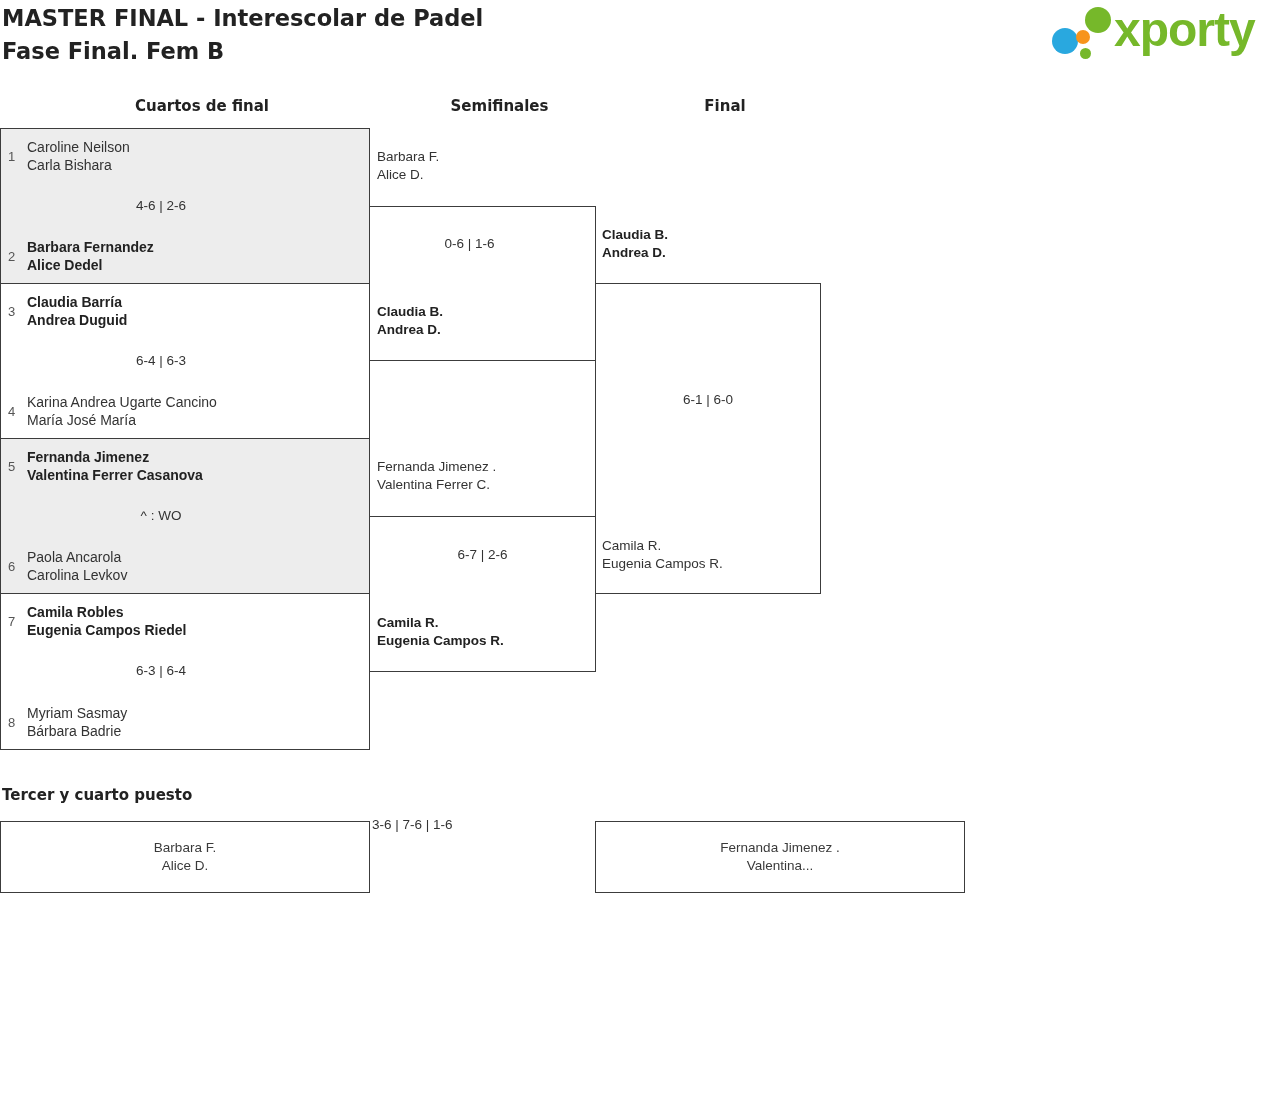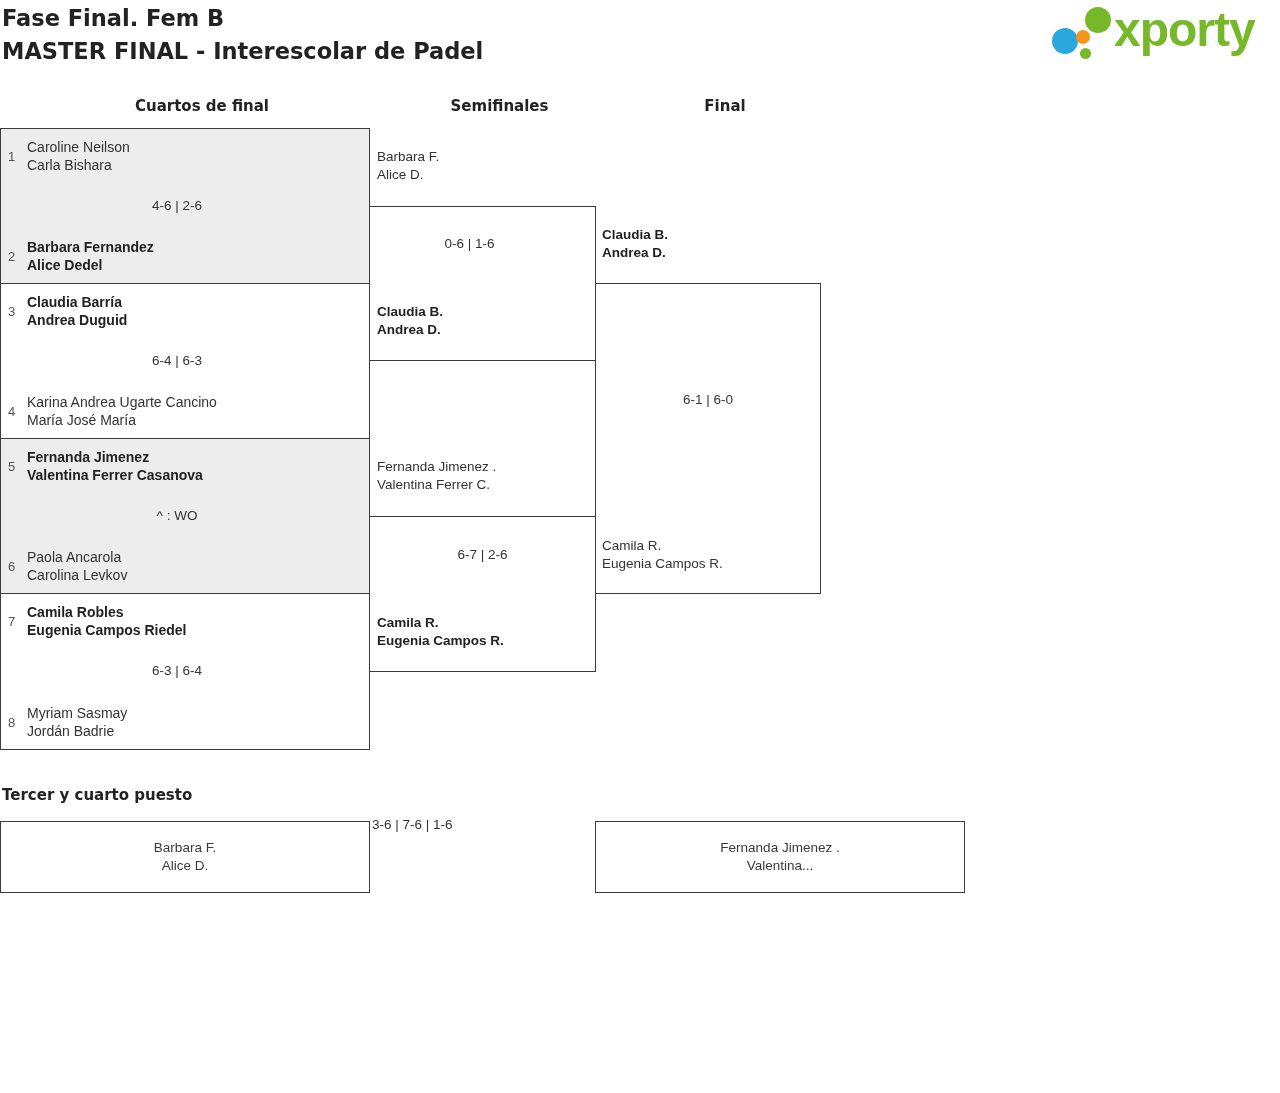--- a/index.html
+++ b/index.html
@@ -18,21 +18,21 @@
 
   .qf { left:0; width:370px; }
   .qf.shaded { background:#ededed; }
   .qf > div { position:absolute; }
   .seed { color:#555; font-size:13px; line-height:18px; }
   .team { font-size:14px; line-height:18px; color:#333; }
   .team.winner { font-weight:bold; color:#222; }
   .score { font-size:13.5px; color:#333; }
   .qf .seed-t { left:7px; top:19px; }
   .qf .team-t { left:26px; top:9px; }
-  .qf .score  { left:16px; width:320px; top:69px; text-align:center; }
+  .qf .score  { left:0; width:320px; top:69px; text-align:center; }
   .qf .team-b { left:26px; bottom:9px; }
   .qf .seed-b { left:7px; bottom:17px; }
 
   .lbl { position:absolute; font-size:13.5px; line-height:18px; color:#333; }
   .lbl.winner { font-weight:bold; color:#222; }
   .score-abs { position:absolute; font-size:13.5px; color:#333; }
   .score-ctr { text-align:center; }
 
   .tp-head { position:absolute; left:2px; top:786px; font-size:15px; }
   .tp-team { position:absolute; left:0; width:100%; top:17px; text-align:center;
@@ -46,22 +46,22 @@
   .dot-green-small { left:32px; top:44px; width:11px; height:11px; }
   .logo-text { position:absolute; left:66px; top:-2px; font-size:48px; font-weight:bold;
                letter-spacing:-1px; font-family:"Liberation Sans",sans-serif; }
 </style>
 </head>
 <body>
 
 <div class="page">
 
   <div class="title hd">
+    <div>MASTER FINAL - Interescolar de Padel</div>
     <div>Fase Final. Fem B</div>
-    <div>MASTER FINAL - Interescolar de Padel</div>
   </div>
 
   <div class="logo">
     <span class="dot dot-green-big" style="background:#76b82a"></span>
     <span class="dot dot-blue" style="background:#29a8df"></span>
     <span class="dot dot-orange" style="background:#f7941d"></span>
     <span class="dot dot-green-small" style="background:#76b82a"></span>
     <span class="logo-text" style="color:#76b82a">xporty</span>
   </div>
 
@@ -113,21 +113,21 @@
 
   <div class="box qf" style="top:593px; height:157px;">
     <div class="seed seed-t">7</div>
     <div class="team team-t winner">
       <div>Camila Robles</div>
       <div>Eugenia Campos Riedel</div>
     </div>
     <div class="score">6-3 | 6-4</div>
     <div class="team team-b">
       <div>Myriam Sasmay</div>
-      <div>Jordán Badrie</div>
+      <div>Bárbara Badrie</div>
     </div>
     <div class="seed seed-b">8</div>
   </div>
 
   <div class="box" style="left:369px; top:206px; width:227px; height:155px;"></div>
   <div class="lbl" style="left:377px; top:148px;">
     <div>Barbara F.</div>
     <div>Alice D.</div>
   </div>
   <div class="score-abs score-ctr" style="left:369px; width:201px; top:236px;">0-6 | 1-6</div>

